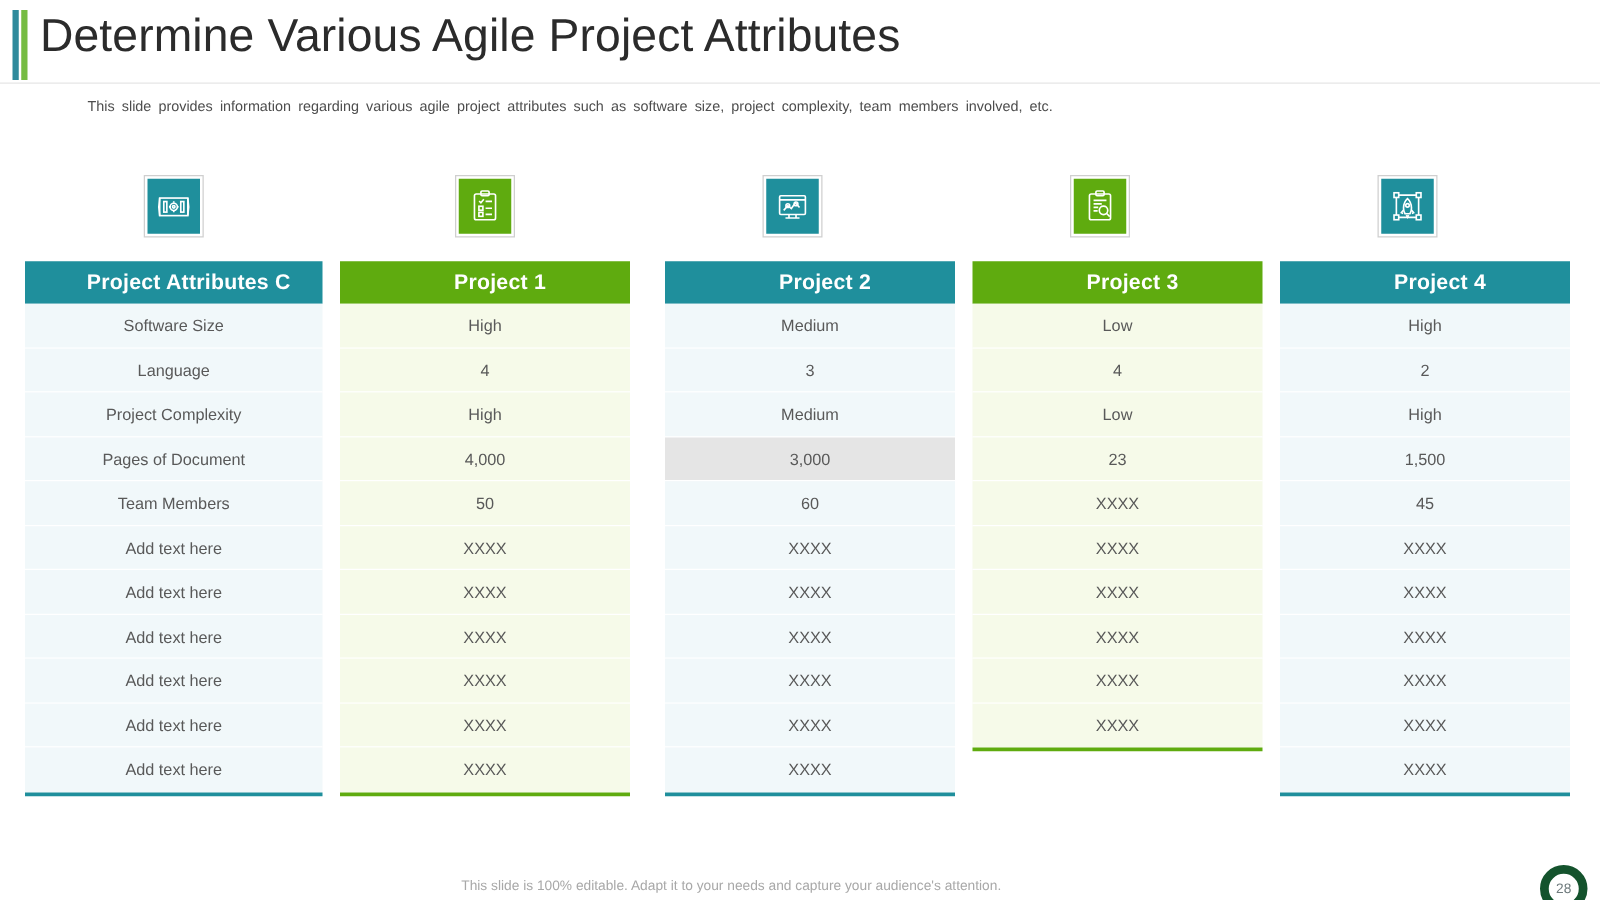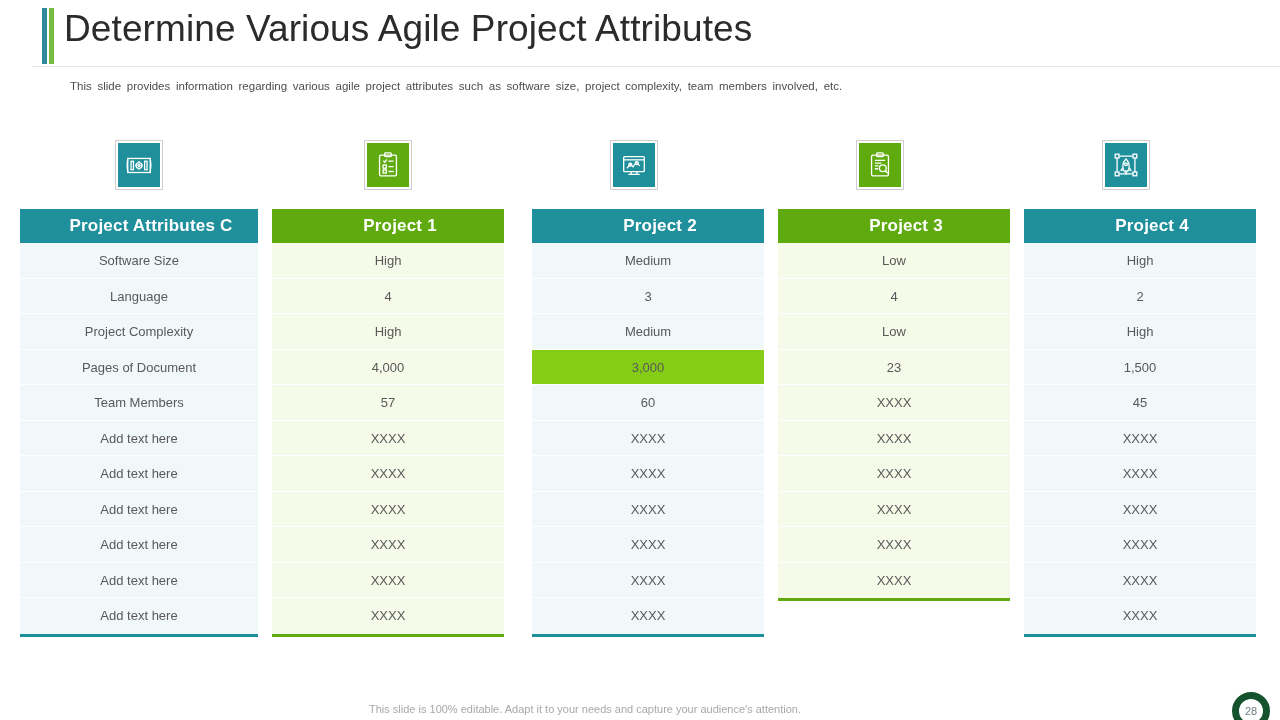--- a/index.html
+++ b/index.html
@@ -13,21 +13,20 @@
     font-family: "Liberation Sans", sans-serif;
     overflow: hidden;
     position: relative;
   }
 
   
   .header {
     position: relative;
     padding: 10px 0 0 0;
     height: 62px;
-    margin-left: 32px;
   }
   .accent-bars {
     position: absolute;
     left: 10px;
     top: 8px;
     width: 14px;
     height: 56px;
     display: flex;
     gap: 2px;
   }
@@ -274,37 +273,37 @@
       </div>
       <div class="col-foot" style="background: rgb(31, 143, 156);"></div>
     </div>
     <div class="col" style="width: 232px; margin-right: 28px;">
       <div class="col-head" style="background: rgb(95, 171, 15);">Project 1</div>
       <div class="col-body">
         <div class="cell" style="background: rgb(246, 250, 233);">High</div>
         <div class="cell" style="background: rgb(246, 250, 233);">4</div>
         <div class="cell" style="background: rgb(246, 250, 233);">High</div>
         <div class="cell" style="background: rgb(246, 250, 233);">4,000</div>
-        <div class="cell" style="background: rgb(246, 250, 233);">57</div>
+        <div class="cell" style="background: rgb(246, 250, 233);">50</div>
         <div class="cell" style="background: rgb(246, 250, 233);">XXXX</div>
         <div class="cell" style="background: rgb(246, 250, 233);">XXXX</div>
         <div class="cell" style="background: rgb(246, 250, 233);">XXXX</div>
         <div class="cell" style="background: rgb(246, 250, 233);">XXXX</div>
         <div class="cell" style="background: rgb(246, 250, 233);">XXXX</div>
         <div class="cell" style="background: rgb(246, 250, 233);">XXXX</div>
       </div>
       <div class="col-foot" style="background: rgb(95, 171, 15);"></div>
     </div>
     <div class="col" style="width: 232px; margin-right: 14px;">
       <div class="col-head" style="background: rgb(31, 143, 156);">Project 2</div>
       <div class="col-body">
         <div class="cell" style="background: rgb(241, 248, 250);">Medium</div>
         <div class="cell" style="background: rgb(241, 248, 250);">3</div>
         <div class="cell" style="background: rgb(241, 248, 250);">Medium</div>
-        <div class="cell" style="background: #84cc16;">3,000</div>
+        <div class="cell" style="background: #e5e5e5;">3,000</div>
         <div class="cell" style="background: rgb(241, 248, 250);">60</div>
         <div class="cell" style="background: rgb(241, 248, 250);">XXXX</div>
         <div class="cell" style="background: rgb(241, 248, 250);">XXXX</div>
         <div class="cell" style="background: rgb(241, 248, 250);">XXXX</div>
         <div class="cell" style="background: rgb(241, 248, 250);">XXXX</div>
         <div class="cell" style="background: rgb(241, 248, 250);">XXXX</div>
         <div class="cell" style="background: rgb(241, 248, 250);">XXXX</div>
       </div>
       <div class="col-foot" style="background: rgb(31, 143, 156);"></div>
     </div>

